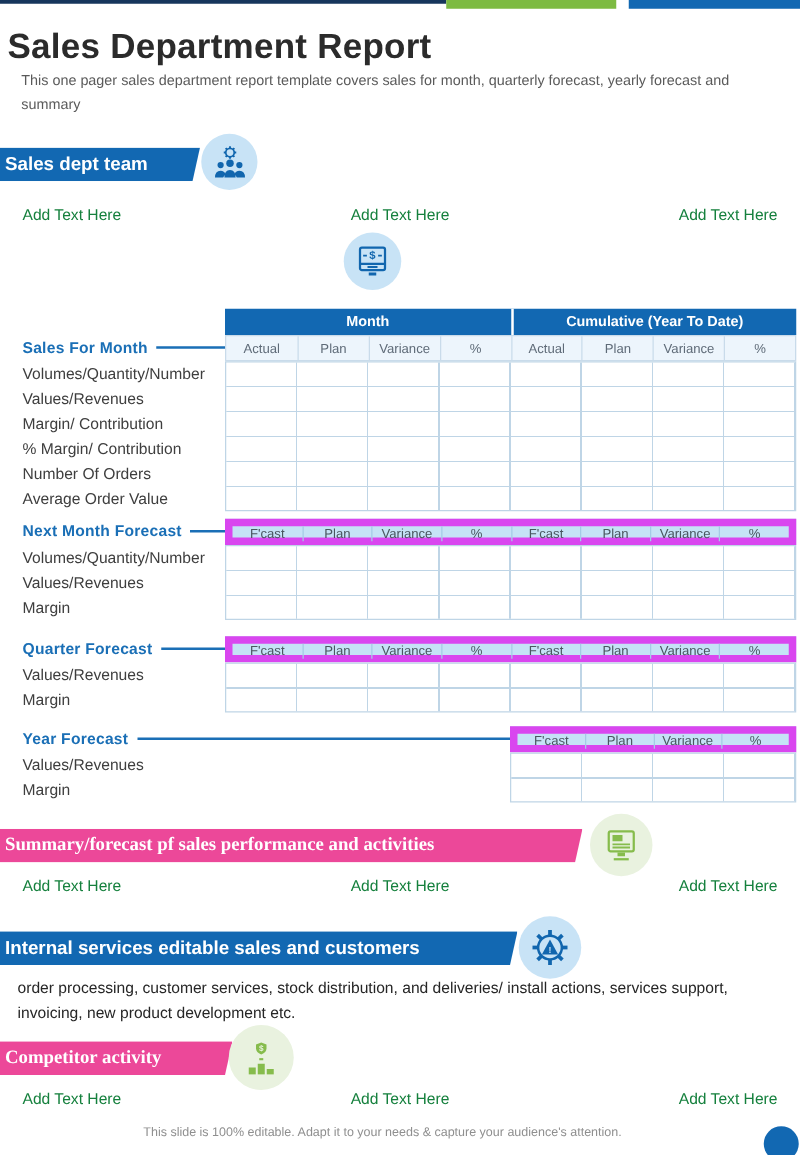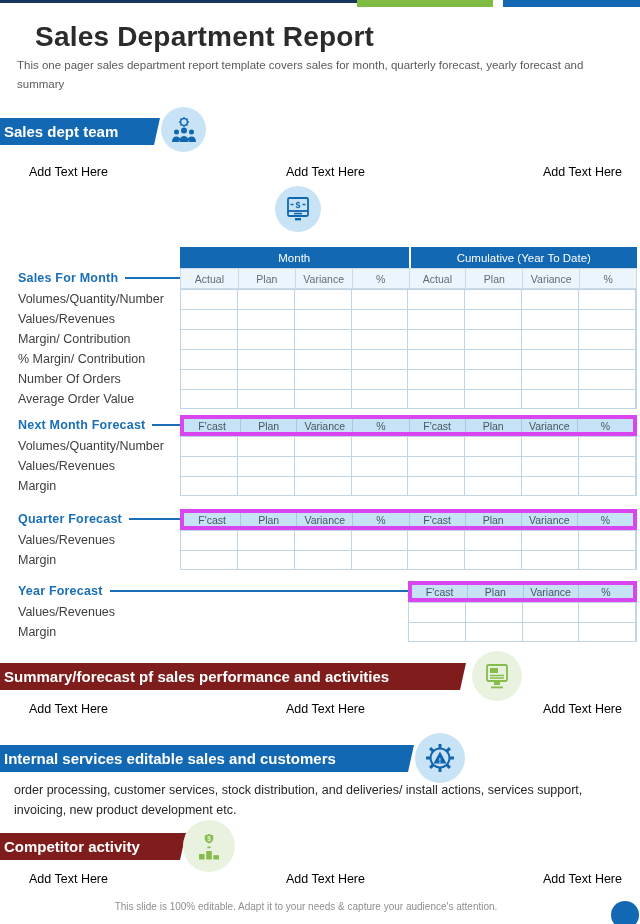--- a/index.html
+++ b/index.html
@@ -6,49 +6,49 @@
   body { background:#e8e8e8; font-family:"Liberation Sans", sans-serif; }
   .page { position:relative; width:640px; height:924px; background:#ffffff; overflow:hidden;
           margin:0 auto; font-family:"Liberation Sans", sans-serif; }
 
   
   .topbar-navy  { position:absolute; left:0;   top:0; width:357px; height:3px; background:#17365C; }
   .topbar-green { position:absolute; left:357px;top:0; width:136px; height:7px; background:#7DBB42; }
   .topbar-blue  { position:absolute; left:503px;top:0; width:137px; height:7px; background:#1268B2; }
 
   
-  .title { position:absolute; left:35px; top:21px; font-size:28px; font-weight:bold; color:#2b2b2b; letter-spacing:0.2px; }
+  .title { position:absolute; left:6px; top:21px; font-size:28px; font-weight:bold; color:#2b2b2b; letter-spacing:0.2px; }
   .subtitle { position:absolute; left:17px; top:56px; width:580px; font-size:11.5px; color:#5a5a5a; line-height:1.65; }
 
   
   .banner { position:absolute; left:0; height:27px; display:flex; align-items:center;
             padding-left:4px; color:#fff; font-weight:bold; font-size:15px; white-space:nowrap;
             clip-path:polygon(0 0, 100% 0, calc(100% - 6px) 100%, 0 100%); }
   .banner.blue  { background:#1268B2; }
-  .banner.green { background:#7f1d1d; }
+  .banner.green { background:#ec4899;font-family:Liberation Serif, serif; }
   .icon-circle { position:absolute; border-radius:50%; display:flex; align-items:center; justify-content:center; }
   .icon-circle.blue  { background:#C8E3F6; }
   .icon-circle.green { background:#E9F2DF; }
 
   
-  .add-row { position:absolute; left:29px; right:18px; display:flex; justify-content:space-between;
-             font-size:12.5px; color:#000000; }
+  .add-row { position:absolute; left:18px; right:18px; display:flex; justify-content:space-between;
+             font-size:12.5px; color:#15803d; }
 
   
   .tbl-group { position:absolute; left:180px; top:247px; width:457px; height:21px; display:grid;
-               grid-template-columns:1fr 1fr; background:#1268B2; color:#fff; font-weight:normal; font-size:11.5px;text-align:right; }
+               grid-template-columns:1fr 1fr; background:#1268B2; color:#fff; font-weight:bold; font-size:11.5px;text-align:right; }
   .tbl-group > div { display:flex; align-items:center; justify-content:center; }
   .tbl-group > div + div { border-left:2px solid #fff; }
 
   .tbl-sub { position:absolute; left:180px; width:457px; height:21px; display:grid;
              grid-template-columns:repeat(8,1fr); font-size:10.5px; }
   .tbl-sub > div { display:flex; align-items:center; justify-content:center; height:100%; }
   .sub-light { background:#EDF5FC; color:#5F6B78; border:1px solid #C9DBEA; }
   .sub-light > div + div { border-left:1px solid #C9DBEA; }
-  .sub-fcast { background:#C5E2F6; color:#49565F; border:4px solid #d946ef; }
+  .sub-fcast { background:#C5E2F6; color:#49565F; border:6px solid #d946ef; }
   .sub-fcast > div + div { border-left:1px solid #A5CAE6; }
   .tbl-sub.half { left:408px; width:229px; grid-template-columns:repeat(4,1fr); }
 
   .tbl-body { position:absolute; left:180px; width:457px; border:1px solid #BFD5E6; background:#fff;
     background-image:
       repeating-linear-gradient(90deg,  transparent 0, transparent calc(12.5% - 1px), #BFD5E6 calc(12.5% - 1px), #BFD5E6 12.5%),
       repeating-linear-gradient(180deg, transparent 0, transparent 19px, #BFD5E6 19px, #BFD5E6 20px); }
   .tbl-body.half { left:408px; width:229px;
     background-image:
       repeating-linear-gradient(90deg,  transparent 0, transparent calc(25% - 1px), #BFD5E6 calc(25% - 1px), #BFD5E6 25%),

